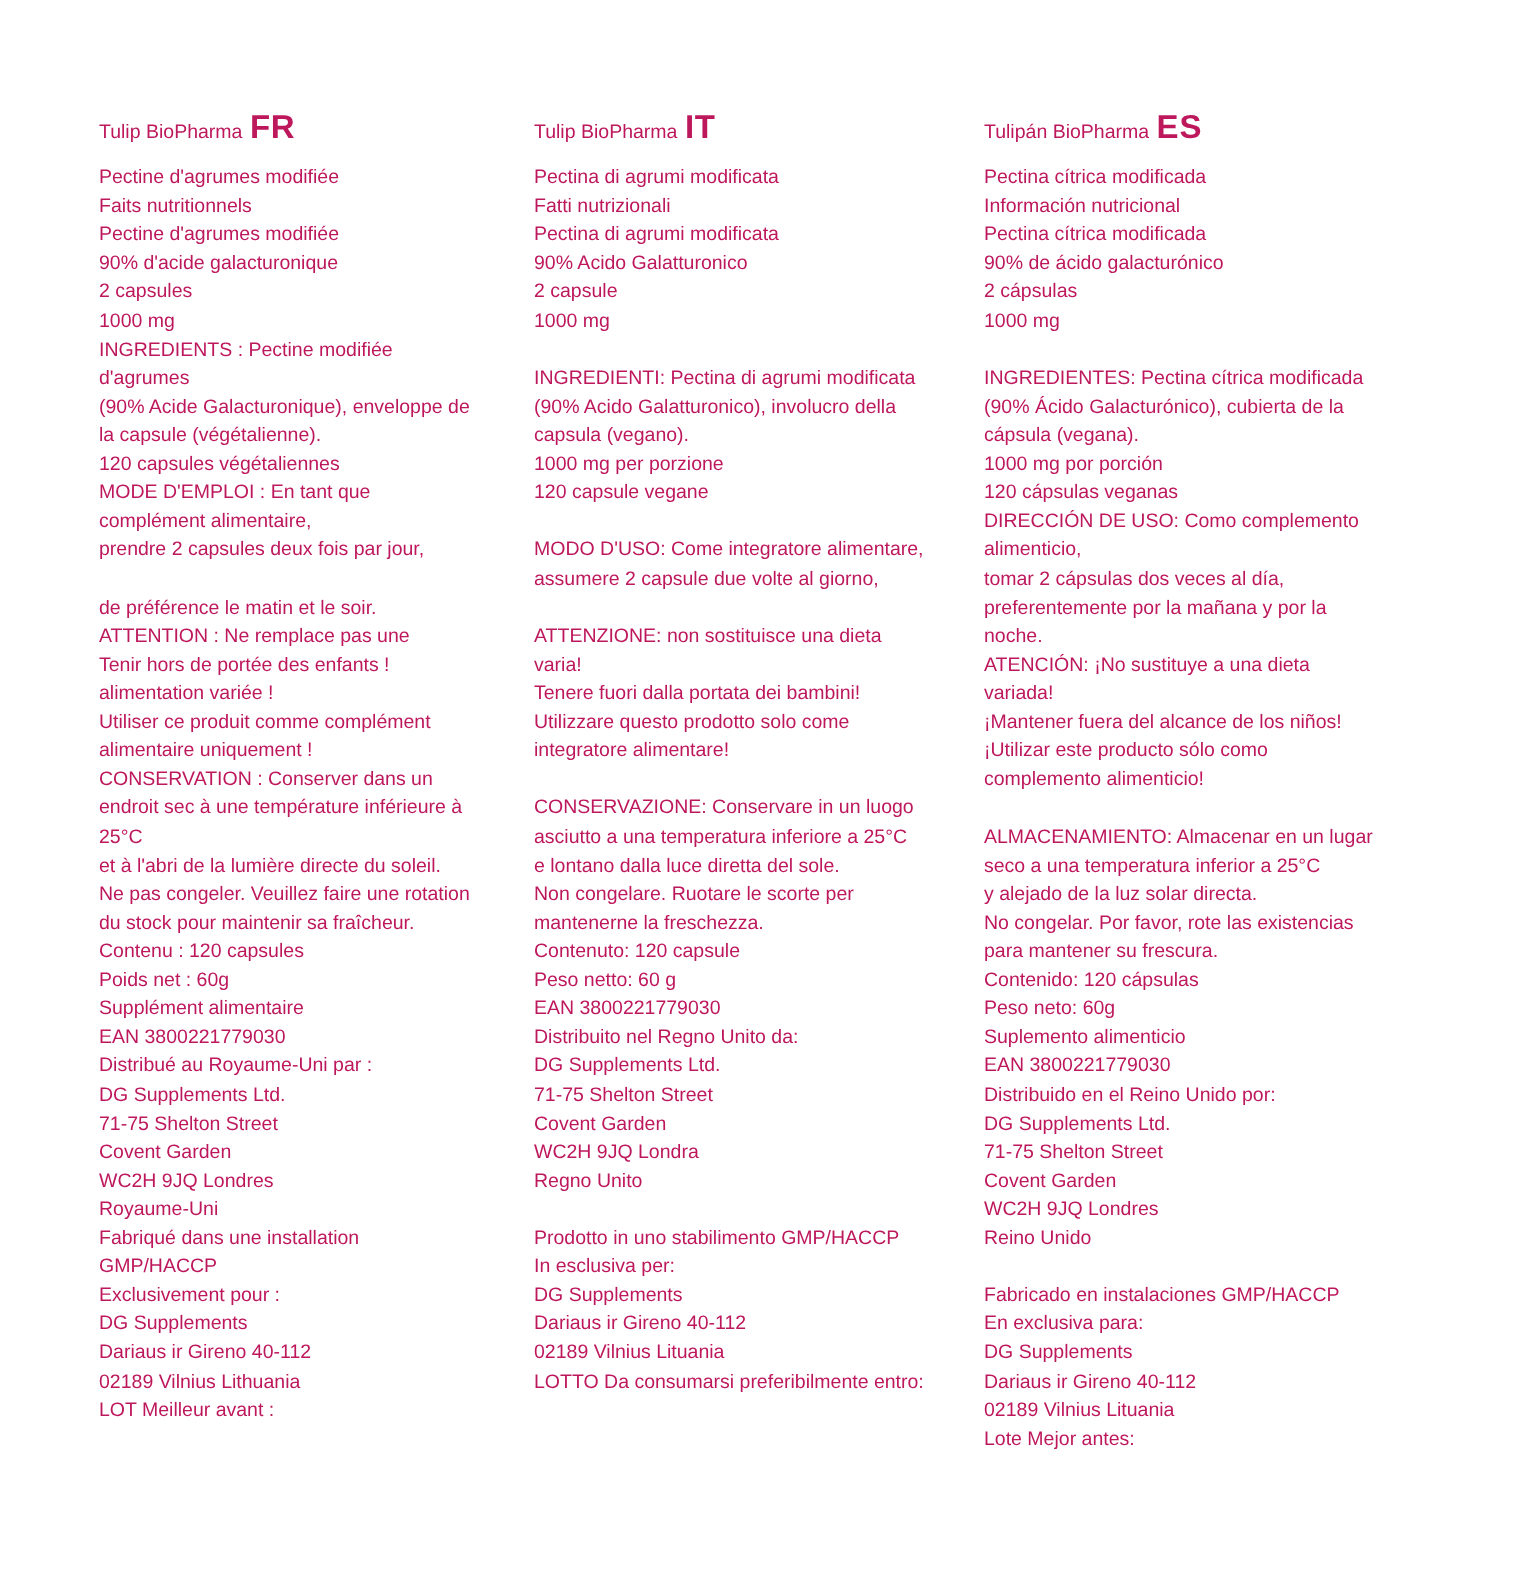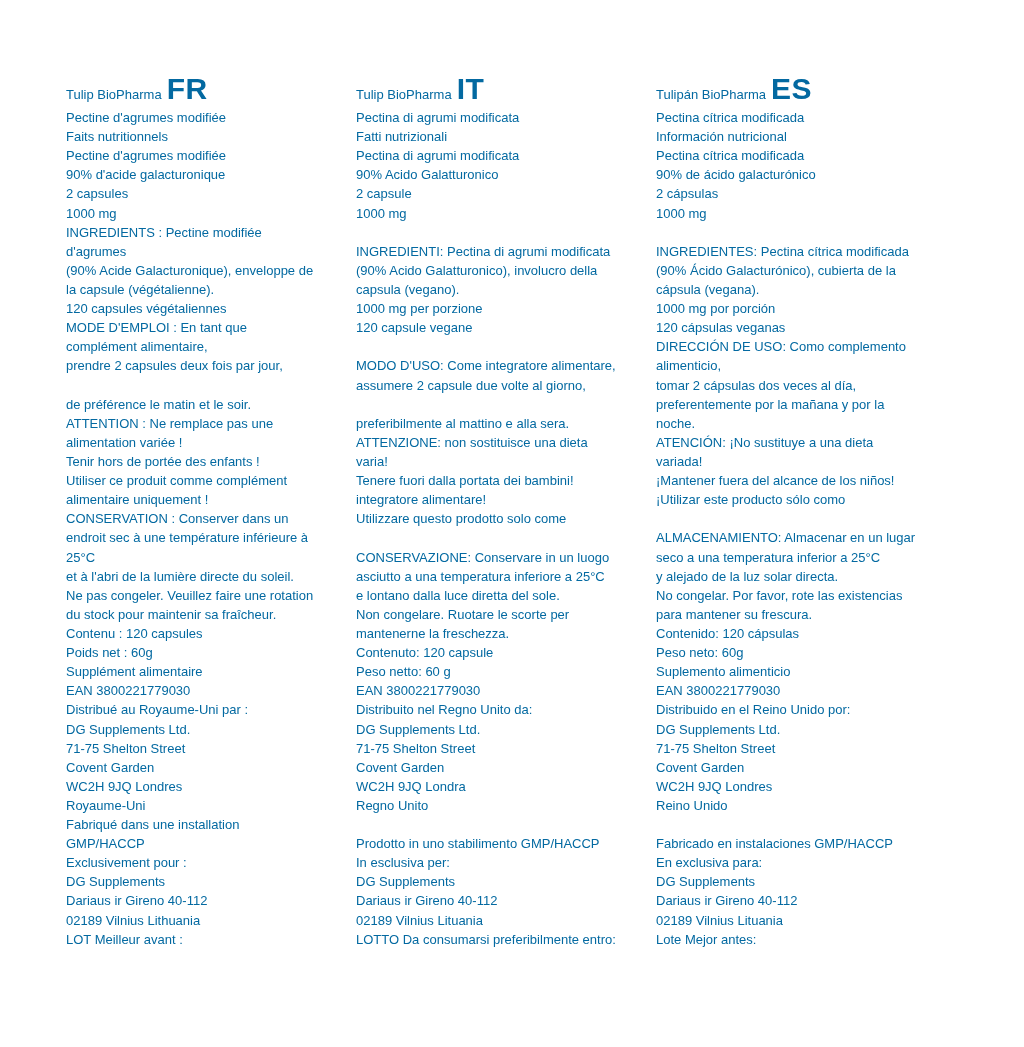--- a/index.html
+++ b/index.html
@@ -5,21 +5,21 @@
   html, body {
     margin: 0;
     padding: 0;
     background: #ffffff;
   }
   .page {
     position: relative;
     width: 1024px;
     height: 1047px;
     background: #ffffff;
-    color: #0369a1;
+    color: #be185d;
     font-family: "Liberation Sans", "DejaVu Sans", sans-serif;
     font-size: 13px;
     overflow: hidden;
   }
   .columns {
     position: absolute;
     left: 66px;
     top: 74px;
     display: flex;
   }
@@ -33,21 +33,21 @@
     display: flex;
     align-items: baseline;
     gap: 5px;
     height: 34px;
     white-space: pre;
   }
   .brand {
     font-size: 13px;
   }
   .lang-code {
-    font-size: 30px;
+    font-size: 22px;
     font-weight: 700;
     line-height: 1;
     letter-spacing: 0.5px;
   }
   .lines .line {
     height: 19.11px;
     line-height: 19.11px;
     white-space: pre;
     overflow: visible;
   }
@@ -74,22 +74,22 @@
           <div class="line">d'agrumes</div>
           <div class="line">(90% Acide Galacturonique), enveloppe de</div>
           <div class="line">la capsule (végétalienne).</div>
           <div class="line">120 capsules végétaliennes</div>
           <div class="line">MODE D'EMPLOI : En tant que</div>
           <div class="line">complément alimentaire,</div>
           <div class="line">prendre 2 capsules deux fois par jour,</div>
           <div class="line">&nbsp;</div>
           <div class="line">de préférence le matin et le soir.</div>
           <div class="line">ATTENTION : Ne remplace pas une</div>
+          <div class="line">Tenir hors de portée des enfants !</div>
           <div class="line">alimentation variée !</div>
-          <div class="line">Tenir hors de portée des enfants !</div>
           <div class="line">Utiliser ce produit comme complément</div>
           <div class="line">alimentaire uniquement !</div>
           <div class="line">CONSERVATION : Conserver dans un</div>
           <div class="line">endroit sec à une température inférieure à</div>
           <div class="line">25°C</div>
           <div class="line">et à l'abri de la lumière directe du soleil.</div>
           <div class="line">Ne pas congeler. Veuillez faire une rotation</div>
           <div class="line">du stock pour maintenir sa fraîcheur.</div>
           <div class="line">Contenu : 120 capsules</div>
           <div class="line">Poids net : 60g</div>
@@ -126,26 +126,25 @@
           <div class="line">&nbsp;</div>
           <div class="line">INGREDIENTI: Pectina di agrumi modificata</div>
           <div class="line">(90% Acido Galatturonico), involucro della</div>
           <div class="line">capsula (vegano).</div>
           <div class="line">1000 mg per porzione</div>
           <div class="line">120 capsule vegane</div>
           <div class="line">&nbsp;</div>
           <div class="line">MODO D'USO: Come integratore alimentare,</div>
           <div class="line">assumere 2 capsule due volte al giorno,</div>
           <div class="line">&nbsp;</div>
-          <div class="line">preferibilmente al mattino e alla sera.</div>
           <div class="line">ATTENZIONE: non sostituisce una dieta</div>
           <div class="line">varia!</div>
           <div class="line">Tenere fuori dalla portata dei bambini!</div>
+          <div class="line">Utilizzare questo prodotto solo come</div>
           <div class="line">integratore alimentare!</div>
-          <div class="line">Utilizzare questo prodotto solo come</div>
           <div class="line">&nbsp;</div>
           <div class="line">CONSERVAZIONE: Conservare in un luogo</div>
           <div class="line">asciutto a una temperatura inferiore a 25°C</div>
           <div class="line">e lontano dalla luce diretta del sole.</div>
           <div class="line">Non congelare. Ruotare le scorte per</div>
           <div class="line">mantenerne la freschezza.</div>
           <div class="line">Contenuto: 120 capsule</div>
           <div class="line">Peso netto: 60 g</div>
           <div class="line">EAN 3800221779030</div>
           <div class="line">Distribuito nel Regno Unito da:</div>
@@ -184,20 +183,21 @@
           <div class="line">120 cápsulas veganas</div>
           <div class="line">DIRECCIÓN DE USO: Como complemento</div>
           <div class="line">alimenticio,</div>
           <div class="line">tomar 2 cápsulas dos veces al día,</div>
           <div class="line">preferentemente por la mañana y por la</div>
           <div class="line">noche.</div>
           <div class="line">ATENCIÓN: ¡No sustituye a una dieta</div>
           <div class="line">variada!</div>
           <div class="line">¡Mantener fuera del alcance de los niños!</div>
           <div class="line">¡Utilizar este producto sólo como</div>
+          <div class="line">complemento alimenticio!</div>
           <div class="line">&nbsp;</div>
           <div class="line">ALMACENAMIENTO: Almacenar en un lugar</div>
           <div class="line">seco a una temperatura inferior a 25°C</div>
           <div class="line">y alejado de la luz solar directa.</div>
           <div class="line">No congelar. Por favor, rote las existencias</div>
           <div class="line">para mantener su frescura.</div>
           <div class="line">Contenido: 120 cápsulas</div>
           <div class="line">Peso neto: 60g</div>
           <div class="line">Suplemento alimenticio</div>
           <div class="line">EAN 3800221779030</div>

